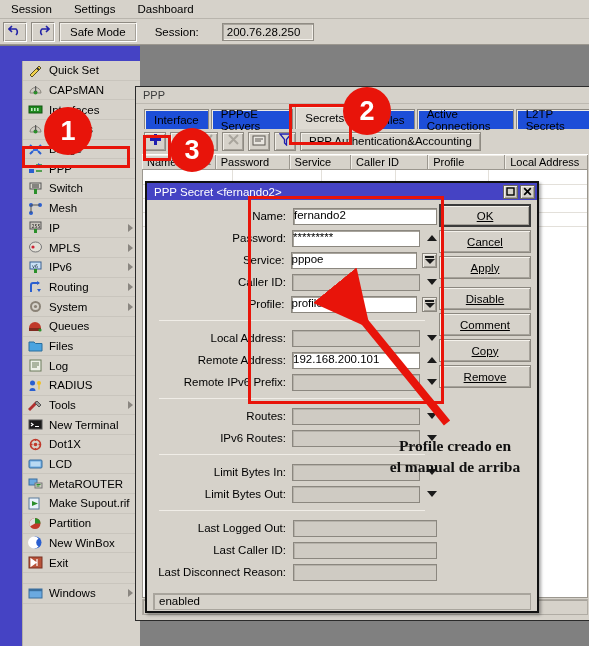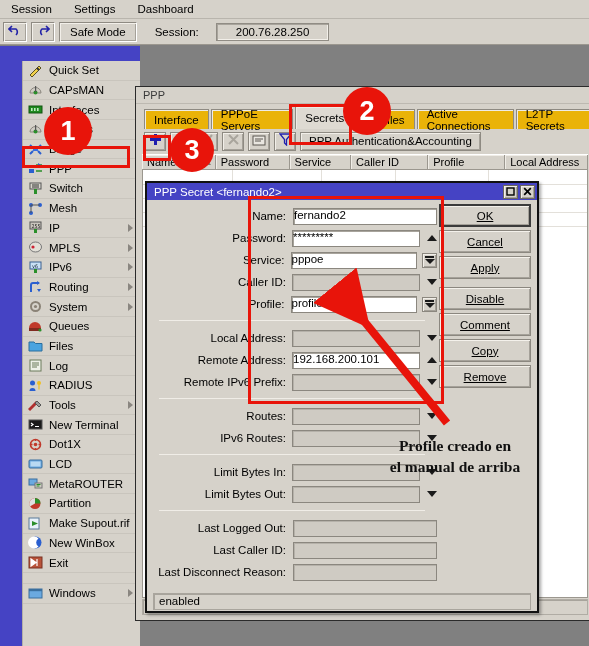--- a/index.html
+++ b/index.html
@@ -30,23 +30,23 @@
   .tbtn {
     height: 20px; min-width: 24px; background: #d6d2ca;
     border: 1px solid #8e8a82; border-right-color:#fff; border-bottom-color:#fff;
     box-shadow: inset 1px 1px 0 #f2efe9, inset -1px -1px 0 #a5a199;
     display: flex; align-items: center; justify-content: center;
     color: #2222a8; font-size: 13px; font-weight: bold; padding: 0 3px;
   }
   .tbtn.wide { padding: 0 10px; font-weight: normal; color:#000; font-size: 11.5px; }
   .sesslabel { margin-left: 14px; font-size: 11.5px; color:#000; }
   .sessval {
-    margin-left: 13px; background: #d6d2ca; border: 1px solid #908c84;
+    margin-left: 19px; background: #d6d2ca; border: 1px solid #908c84;
     box-shadow: inset 1px 1px 0 #a8a49c, inset -1px -1px 0 #f2efe9;
-    padding: 2px 19px; font-size: 11.5px; min-width: 92px;
+    padding: 2px 4px; font-size: 11.5px; min-width: 92px;
   }
 
   
   .sidebar {
     position: absolute; left: 0; top: 46px; width: 140px; height: 600px;
     background: #4543c4;
   }
   .sb-inner {
     position: absolute; left: 22px; top: 15px; width: 118px; height: 600px;
     background: #d6d2ca; border-left: 1px solid #b3afa7;
@@ -73,21 +73,21 @@
   }
   .ppp-title {
     height: 17px; background: #d6d2ca; color: #3a3a3a; font-size: 11px;
     padding: 2px 0 0 7px; border-bottom: 1px solid #bdb9b1;
   }
   .tabstrip {
     position: absolute; left: 0; top: 18px; width: 454px; height: 24px;
     display: flex; align-items: flex-end; padding-left: 8px; gap: 2px;
   }
   .tab {
-    height: 20px; padding: 0 9px; background: #eab308;
+    height: 20px; padding: 0 9px; background: #1d4ed8;
     border: 1px solid #8e8a82; border-bottom: none; font-size: 11.5px;
     display: flex; align-items: center; color:#000;
     box-shadow: inset 1px 1px 0 #eeebe5;
   }
   .tab.active { background: #dedad2; height: 23px; }
 
   .ppp-toolbar {
     position: absolute; left: 0; top: 42px; width: 454px; height: 24px;
     display: flex; align-items: center; gap: 4px; padding-left: 8px;
   }
@@ -458,35 +458,35 @@
               <rect x="1" y="2" width="8" height="6" fill="#6aa9e0" stroke="#3a6f9e"></rect>
               <rect x="7" y="6" width="7" height="5" fill="#cfcbc3" stroke="#777"></rect>
               <path d="M8.5 7.5h4M8.5 9h3" stroke="#2a8f2a"></path>
             </svg>
           </span>
           <span>MetaROUTER</span>
         </div>
         <div class="sb-item">
           <span class="ico">
             <svg width="15" height="13" viewBox="0 0 15 13">
+              <rect x="1" y="1" width="10" height="11" fill="#e9f2fa" stroke="#5a7a9a"></rect>
+              <path d="M4 4 L10 6.5 L4 9z" fill="#2a8f2a"></path>
+            </svg>
+          </span>
+          <span>Make Supout.rif</span>
+        </div>
+        <div class="sb-item">
+          <span class="ico">
+            <svg width="15" height="13" viewBox="0 0 15 13">
               <circle cx="7" cy="6.5" r="5.5" fill="#c0392b"></circle>
               <path d="M7 1a5.5 5.5 0 0 1 5.5 5.5H7z" fill="#2a8f2a"></path>
               <path d="M7 6.5 L2.2 9.3A5.5 5.5 0 0 1 7 1z" fill="#e0e0e0"></path>
             </svg>
           </span>
           <span>Partition</span>
-        </div>
-        <div class="sb-item">
-          <span class="ico">
-            <svg width="15" height="13" viewBox="0 0 15 13">
-              <rect x="1" y="1" width="10" height="11" fill="#e9f2fa" stroke="#5a7a9a"></rect>
-              <path d="M4 4 L10 6.5 L4 9z" fill="#2a8f2a"></path>
-            </svg>
-          </span>
-          <span>Make Supout.rif</span>
         </div>
         <div class="sb-item">
           <span class="ico">
             <svg width="15" height="13" viewBox="0 0 15 13">
               <circle cx="7.5" cy="6.5" r="6" fill="#2a5fd0"></circle>
               <path d="M10.5 2.5a6 6 0 1 0 0 8 4.6 4.6 0 0 1 0-8z" fill="#fff"></path>
             </svg>
           </span>
           <span>New WinBox</span>
         </div>

